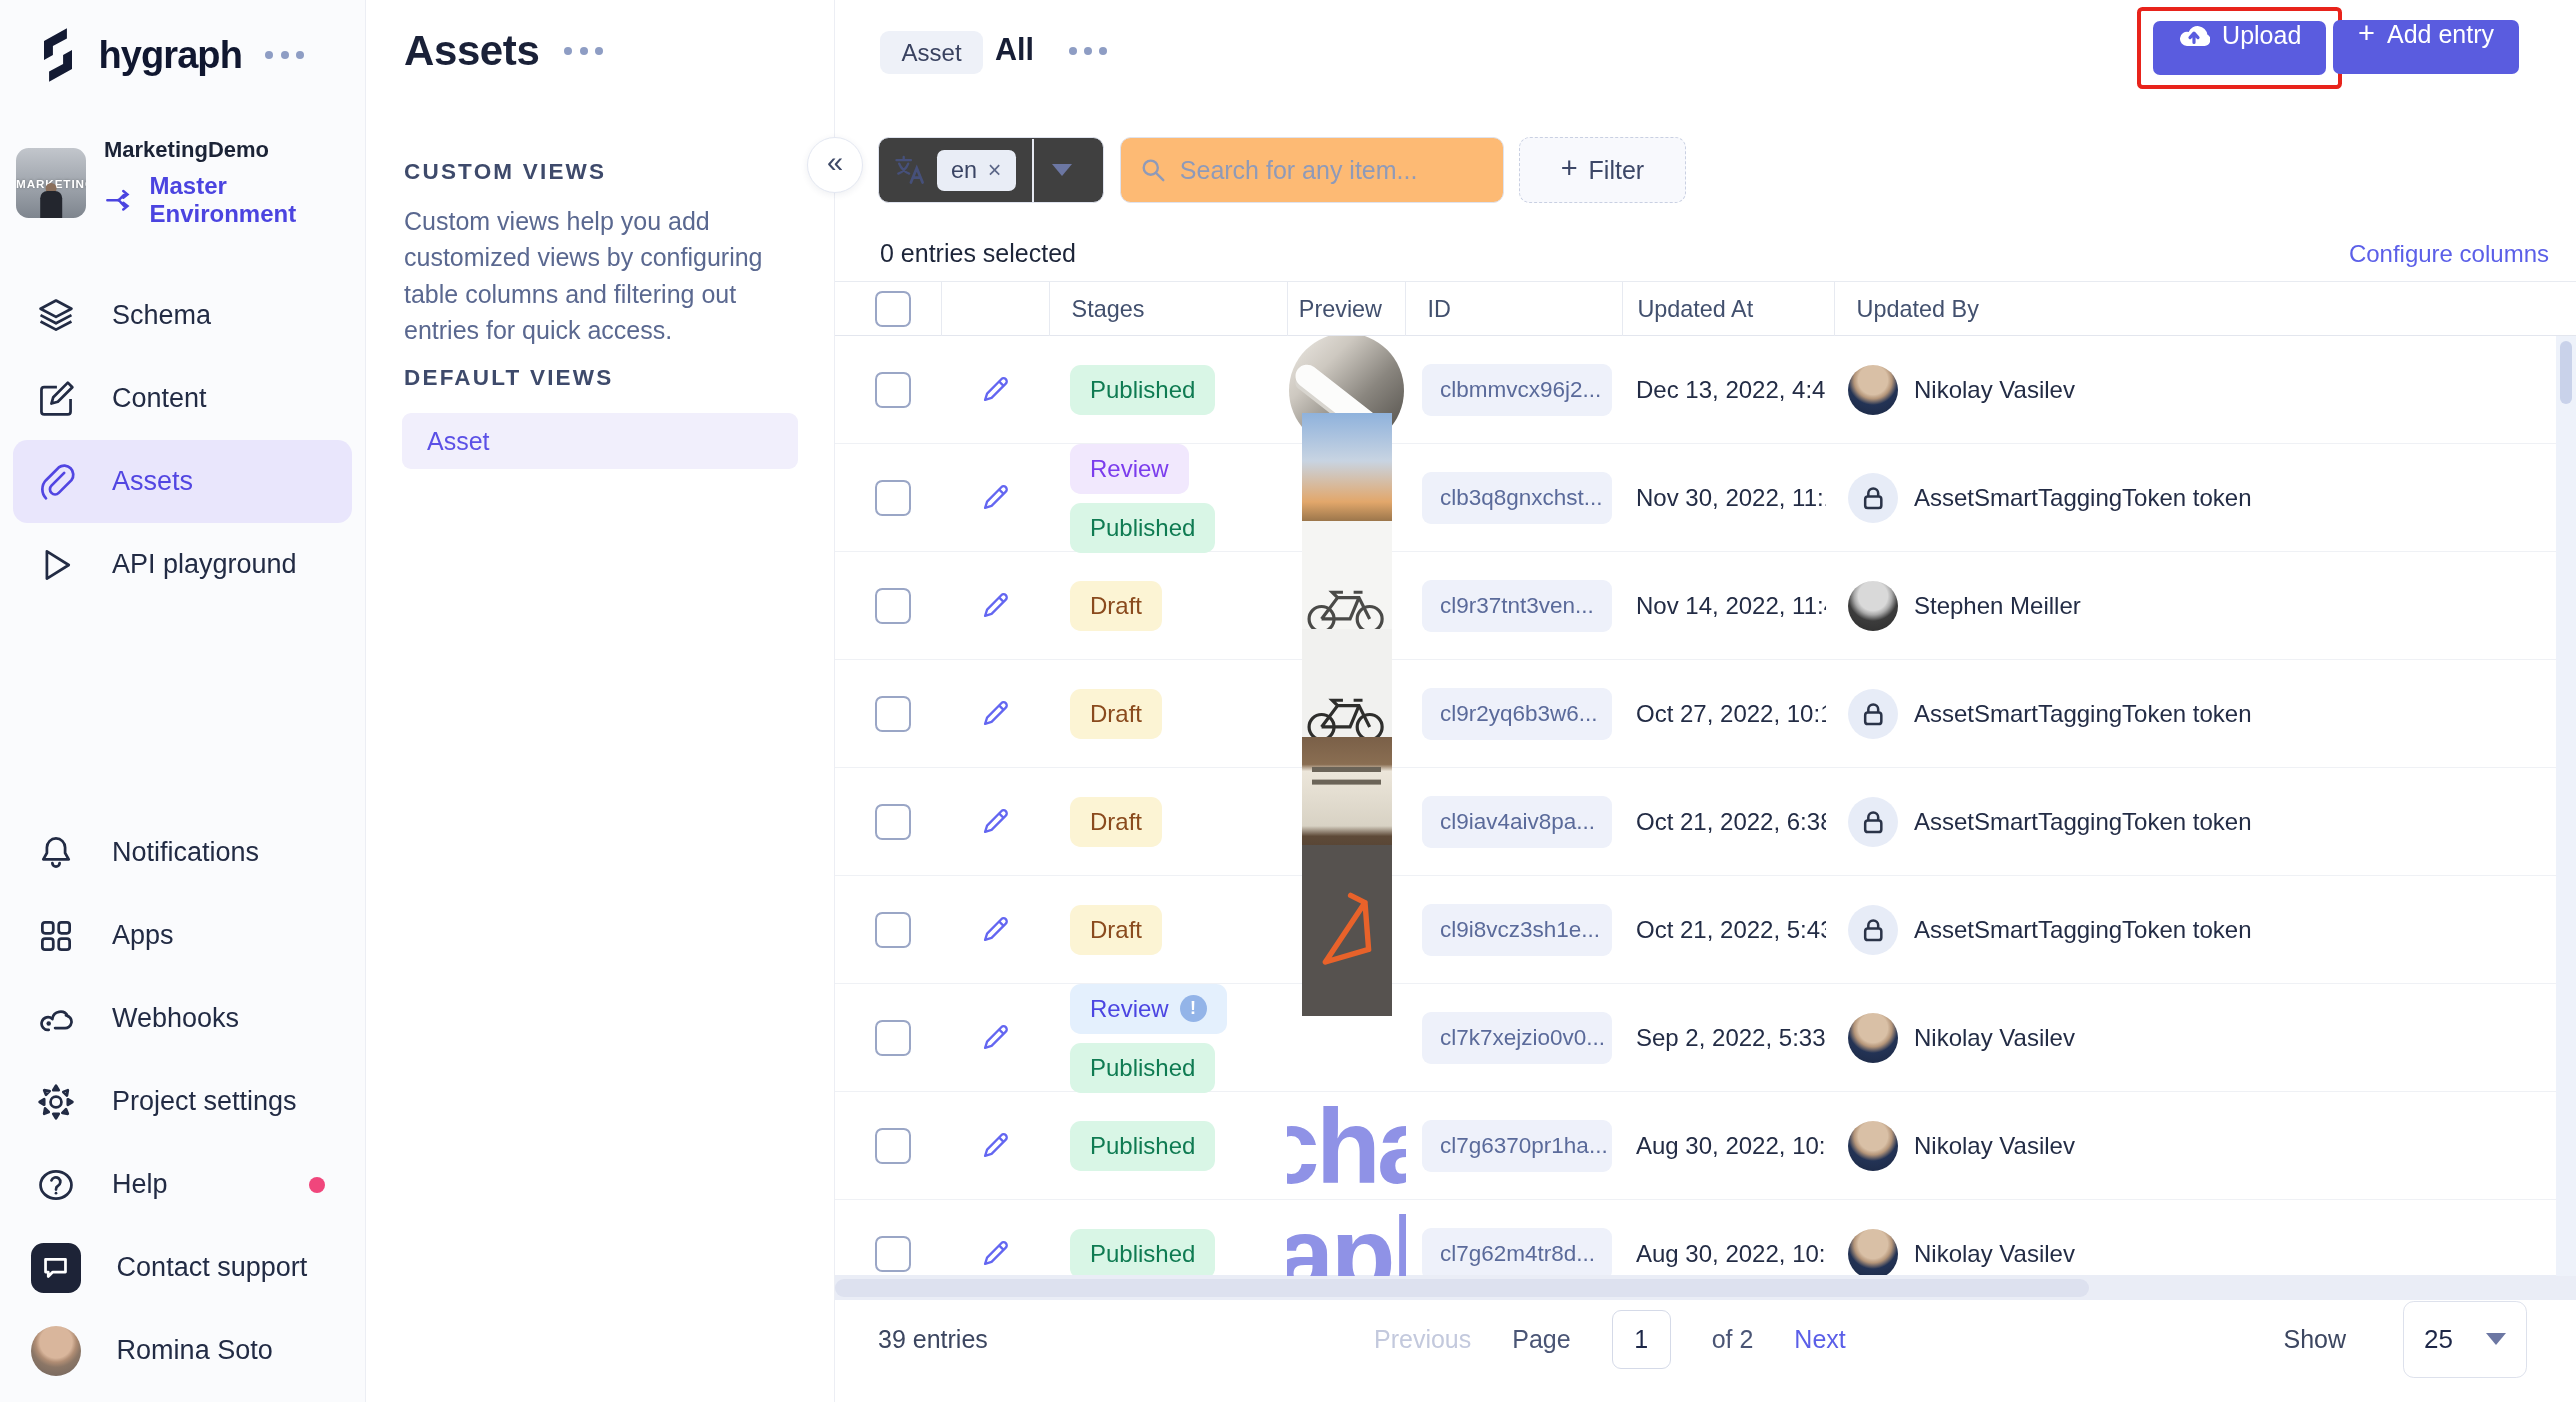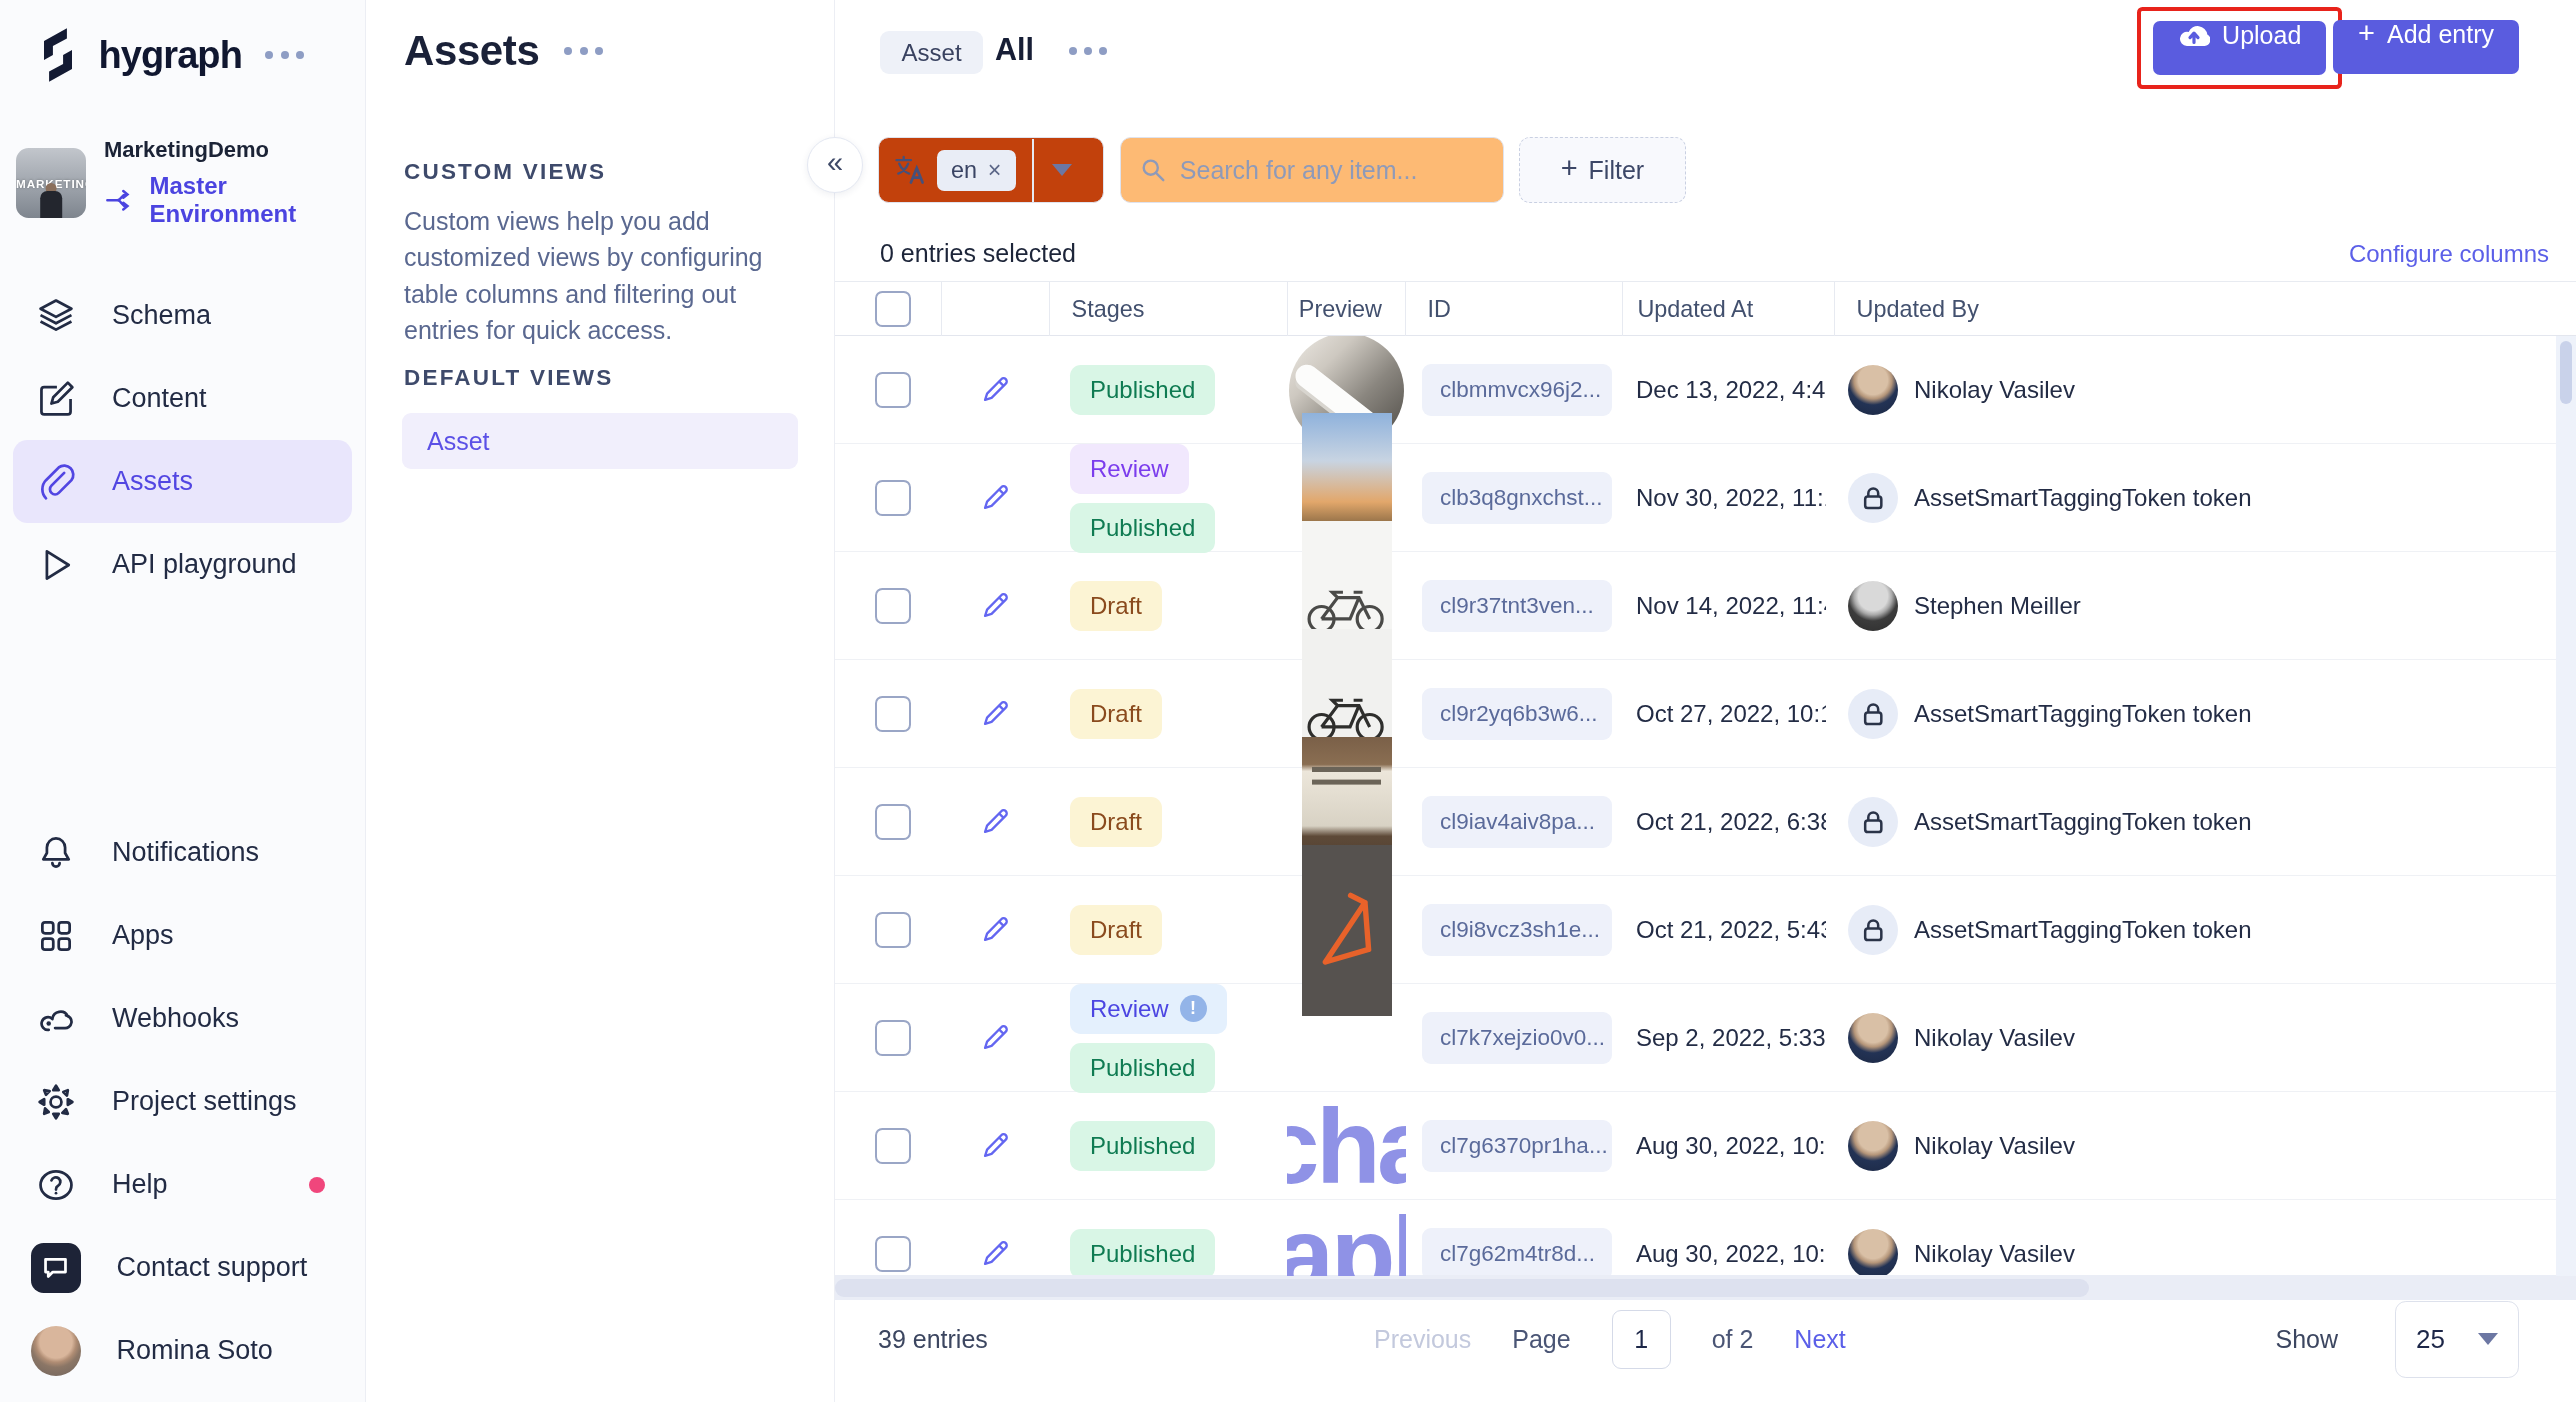--- a/index.html
+++ b/index.html
@@ -64,21 +64,21 @@
     border-radius:9px; display:flex; align-items:center; font-size:24px; color:#39426o; color:#394260; }
   .view-tab { position:absolute; left:160px; top:32px; font-size:30.5px; font-weight:700; color:#171e36; }
   .topbar .dots { position:absolute; left:234px; top:47px; }
   .btn { height:54px; border-radius:7px; background:#5a5cdf; color:#fff; font-size:25px; font-weight:500;
     display:flex; align-items:flex-start; gap:12px; padding:0 25px; border:none; }
   .add-entry { position:absolute; right:57px; top:20px; }
   .upload-wrap { position:absolute; right:234px; top:7.2px; border:4.5px solid #e8231b; border-radius:5.4px; padding:10px 11.7px; }
   .plus-glyph { font-size:29px; font-weight:400; margin-top:-2.7px; }
 
   .filterbar { position:absolute; top:137px; left:0; right:0; height:72px; }
-  .lang-box { position:absolute; left:43px; top:0; width:226px; height:66px; background:#c2410c;
+  .lang-box { position:absolute; left:43px; top:0; width:226px; height:66px; background:#404040;
     border:1.8px solid #dfe3ee; border-radius:10.8px; display:flex; align-items:center; padding:0 12.6px; }
   .lang-chip { height:41px; background:#e9edf6; border-radius:7.2px; display:flex; align-items:center;
     gap:10.8px; padding:0 14.4px; font-size:23.4px; color:#3a4464; margin-left:9px; }
   .lang-x { color:#5c6788; font-size:23.4px; }
   .lang-divider { width:1.8px; height:63px; background:#e7eaf2; margin-left:16px; }
   .caret { width:0; height:0; border-left:10px solid transparent; border-right:10px solid transparent;
     border-top:12.6px solid #6c77a3; }
   .lang-box .caret { margin-left:18px; }
   .search-box { position:absolute; left:285px; top:0; width:384px; height:66px; background:#fdba74;
     border:1.8px solid #dfe3ee; border-radius:10.8px; display:flex; align-items:center; gap:12.6px; padding:0 18px; }
@@ -141,21 +141,21 @@
   .pv-billboard i { position:absolute; top:30.5px; left:10.8px; right:10.8px; height:5.4px; background:#6b6458; box-shadow:0 12.6px 0 #6b6458; }
   .pv-frame { background:#56524f; display:flex; align-items:center; justify-content:center; }
   .pv-text { width:119px; height:108px; overflow:hidden; display:flex; align-items:center; justify-content:center; }
   .pv-text span { font-size:106px; font-weight:700; color:#8f92e6; letter-spacing:-3.6px; }
 
   .hscroll { position:absolute; top:1275px; left:0; right:0; height:25px; background:#eaedf6; }
   .hscroll i { position:absolute; left:0; top:3.6px; height:18px; width:72%; border-radius:9px; background:#dde1ef; }
   .vscroll { position:absolute; top:336px; right:0; width:20px; height:940px; background:#eef2fa; }
   .vscroll i { position:absolute; top:5.4px; left:3.6px; width:12.6px; height:63px; border-radius:7.2px; background:#c9d2ea; }
 
-  .footer { position:absolute; top:1301px; left:0; right:8px; height:76px; display:flex; align-items:center; }
+  .footer { position:absolute; top:1301px; left:0; right:0; height:76px; display:flex; align-items:center; }
   .entries-text { position:absolute; left:43px; font-size:25px; color:#3c4660; }
   .pager { position:absolute; left:539px; display:flex; align-items:center; gap:41px; }
   .prev-link { font-size:25px; color:#c3c9dd; }
   .page-label, .of-label { font-size:25px; color:#4a5575; }
   .page-input { width:59px; height:59px; border:1.8px solid #d5dae8; border-radius:9px; text-align:center;
     font-size:25px; color:#1d2748; font-family:"Liberation Sans", sans-serif; }
   .next-link { font-size:25px; color:#5b5fe8; }
   .show-group { position:absolute; right:49px; display:flex; align-items:center; gap:25px; }
   .show-label { font-size:25px; color:#3c4660; }
   .size-select { width:124px; height:77px; border:1.8px solid #dde1ec; border-radius:10.8px; background:#fff;

